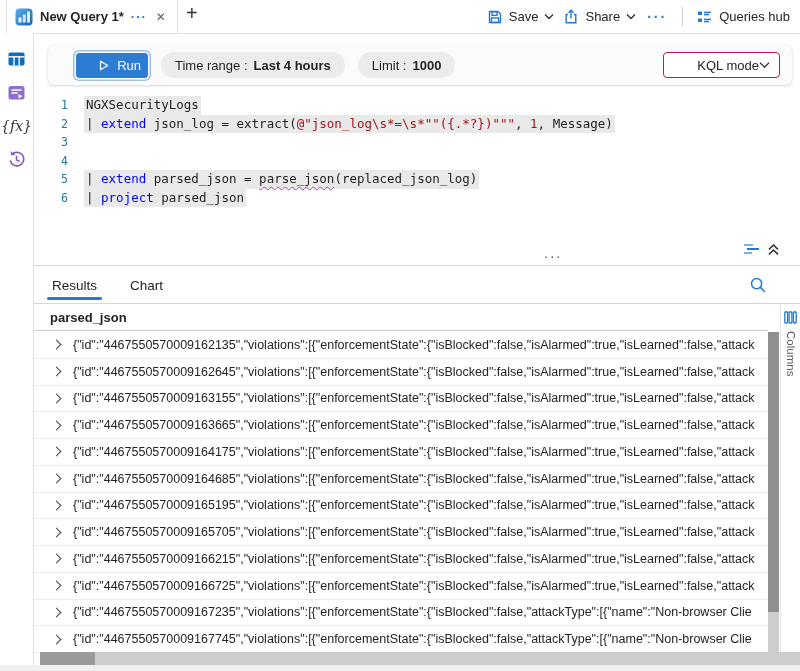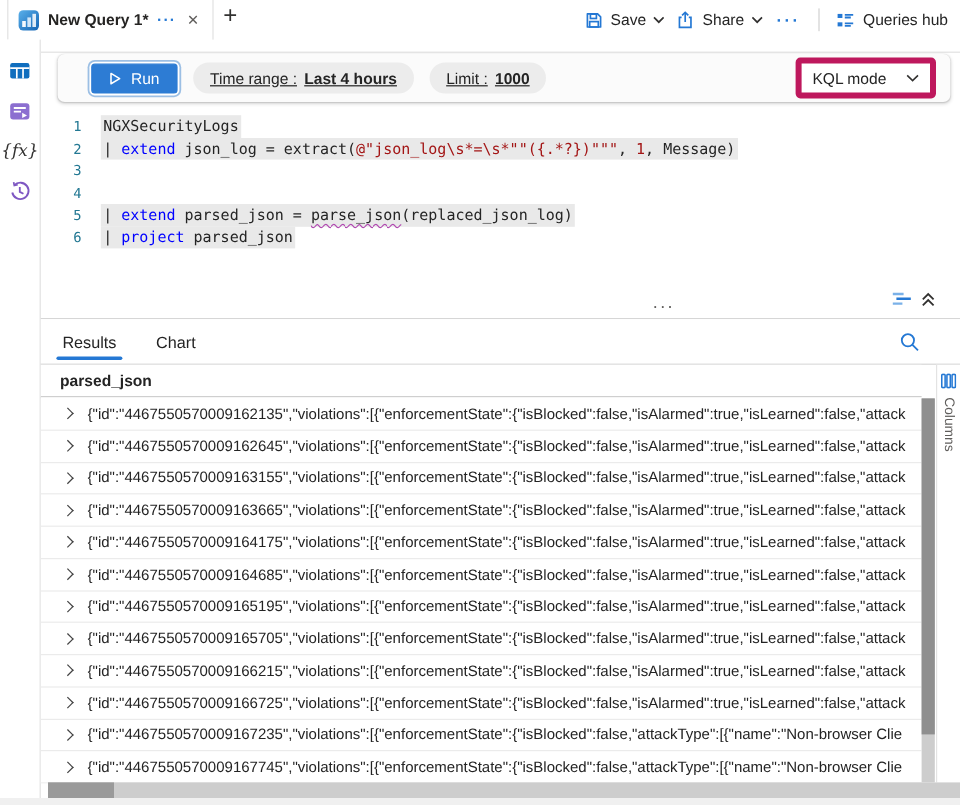--- a/index.html
+++ b/index.html
@@ -1,21 +1,21 @@
 <!DOCTYPE html>
 <html><head>
 <meta charset="utf-8">
 <style>
   * { box-sizing: border-box; }
   body { margin:0; background:#fff; }
   .stage { position:relative; width:800px; height:671px; overflow:hidden;
            font-family:"Liberation Sans",sans-serif; color:#242424; background:#fff; }
 
   
-  .tabbar { position:absolute; top:0; left:0; width:800px; height:44px; background:#fff;
+  .tabbar { position:absolute; top:0; left:0; width:800px; height:34px; background:#fff;
             border-bottom:1px solid #e1e1e1; }
   .tab { position:absolute; left:6px; top:0; height:33px; width:172px; background:#fff;
          border-left:1px solid #e1e1e1; border-right:1px solid #e1e1e1;
          display:flex; align-items:center; padding:0 8px; gap:7px; }
   .tab-title { font-weight:700; font-size:13px; color:#252423; white-space:nowrap; }
   .tab-dots { color:#2478d4; font-weight:700; font-size:13px; letter-spacing:1px; line-height:10px; }
   .tab-close { color:#605e5c; font-size:12px; margin-left:2px; cursor:default; }
   .plus-btn { position:absolute; left:186px; top:2px; font-size:20px; font-weight:300; color:#323130; }
   .tab-actions { position:absolute; right:10px; top:0; height:33px; display:flex; align-items:center;
                  gap:9px; font-size:13px;text-align:right; }
@@ -27,27 +27,27 @@
   .sidenav { position:absolute; left:0; top:33px; width:34px; height:638px; background:#fff;
              border-right:1px solid #e1e1e1; display:flex; flex-direction:column;
              align-items:center; padding-top:17px; gap:16px; }
   .fx-glyph { font-size:14px; font-style:italic; color:#323130; font-family:"DejaVu Serif",serif; }
 
   
   .qcard { position:absolute; left:48px; top:45px; width:744px; height:40px; background:#fbfbfb;
            border-radius:6px; box-shadow:0 1px 3px rgba(0,0,0,.16), 0 0 1px rgba(0,0,0,.1);
            display:flex; align-items:center; padding:0 12px 0 28px; gap:13px; }
   .run-btn { width:72px; height:25px; background:#2d7cd4; border:1px solid #2d7cd4; border-radius:3px;
-             color:#fff; font-size:13px; display:flex; align-items:center; justify-content:center;
+             color:#fff; font-size:13px; display:flex; align-items:center; justify-content:flex-end;
              gap:8px; box-shadow:0 0 0 1.5px #fff, 0 0 0 3px #9cbfe4; cursor:pointer; }
   .pill { height:26px; border-radius:13px; background:#ececec; display:flex; align-items:center;
-          padding:0 14px; font-size:13px; gap:6px; white-space:nowrap;text-decoration:underline; }
+          padding:0 14px; font-size:13px; gap:6px; white-space:nowrap; }
   .pill b { font-weight:700; }
-  .mode-select { margin-left:auto; width:117px; height:26px; background:#fff; border:5px solid #be185d;
-                 border-radius:4px; display:flex; align-items:center; justify-content:space-between;
+  .mode-select { margin-left:auto; width:117px; height:26px; background:#fff; border:1px solid #be185d;
+                 border-radius:4px; display:flex; align-items:center; justify-content:flex-end;
                  padding:12px 9px; font-size:13px; }
 
   
   .editor { position:absolute; left:34px; top:96px; width:730px; }
   .code-line { display:flex; height:18.5px; line-height:18.5px;
                font-family:"DejaVu Sans Mono",monospace; font-size:12.5px; }
   .line-num { width:34px; text-align:right; color:#237893; font-size:11.5px; flex:none; }
   .code-text { margin-left:16px; white-space:pre; background:#e9e9e9; padding:0 2px; }
   .seg-k { color:#0000ff; }
   .seg-s, .seg-n { color:#a31515; }

